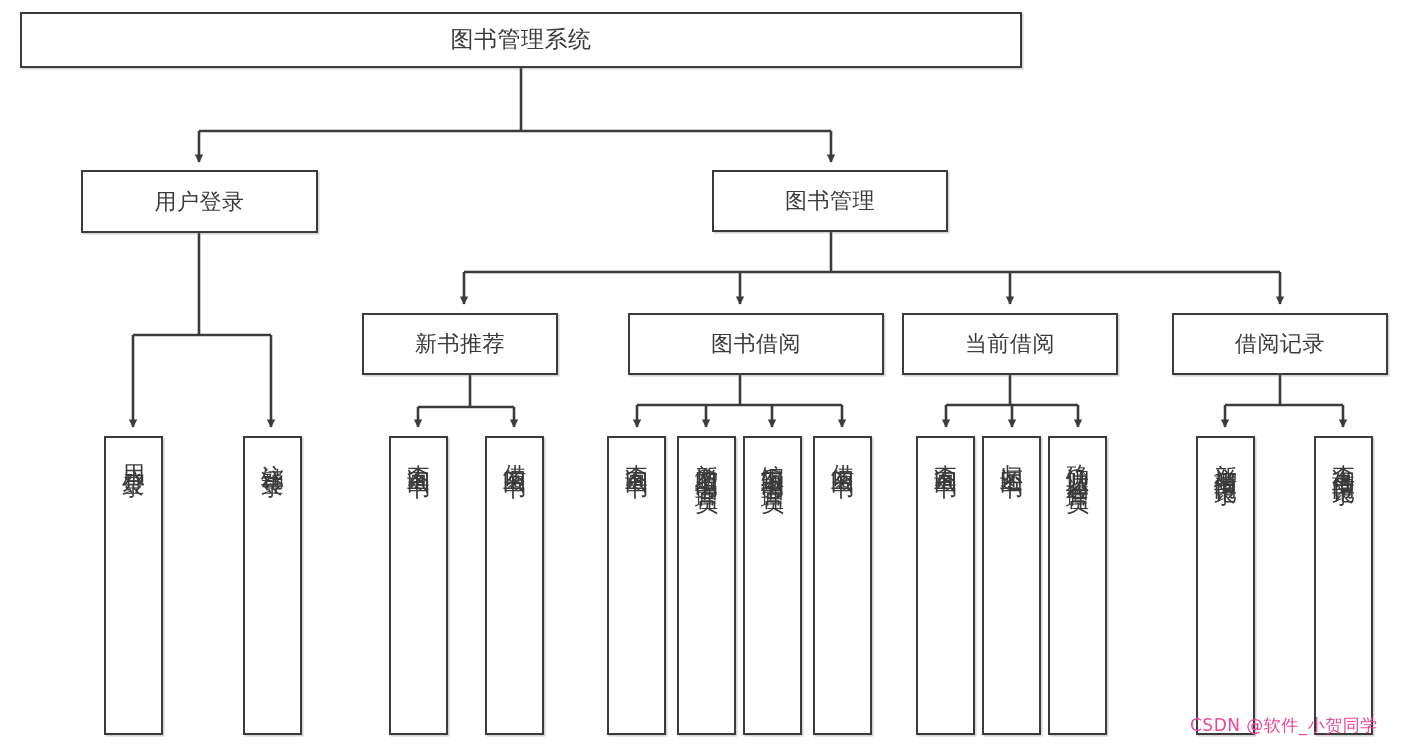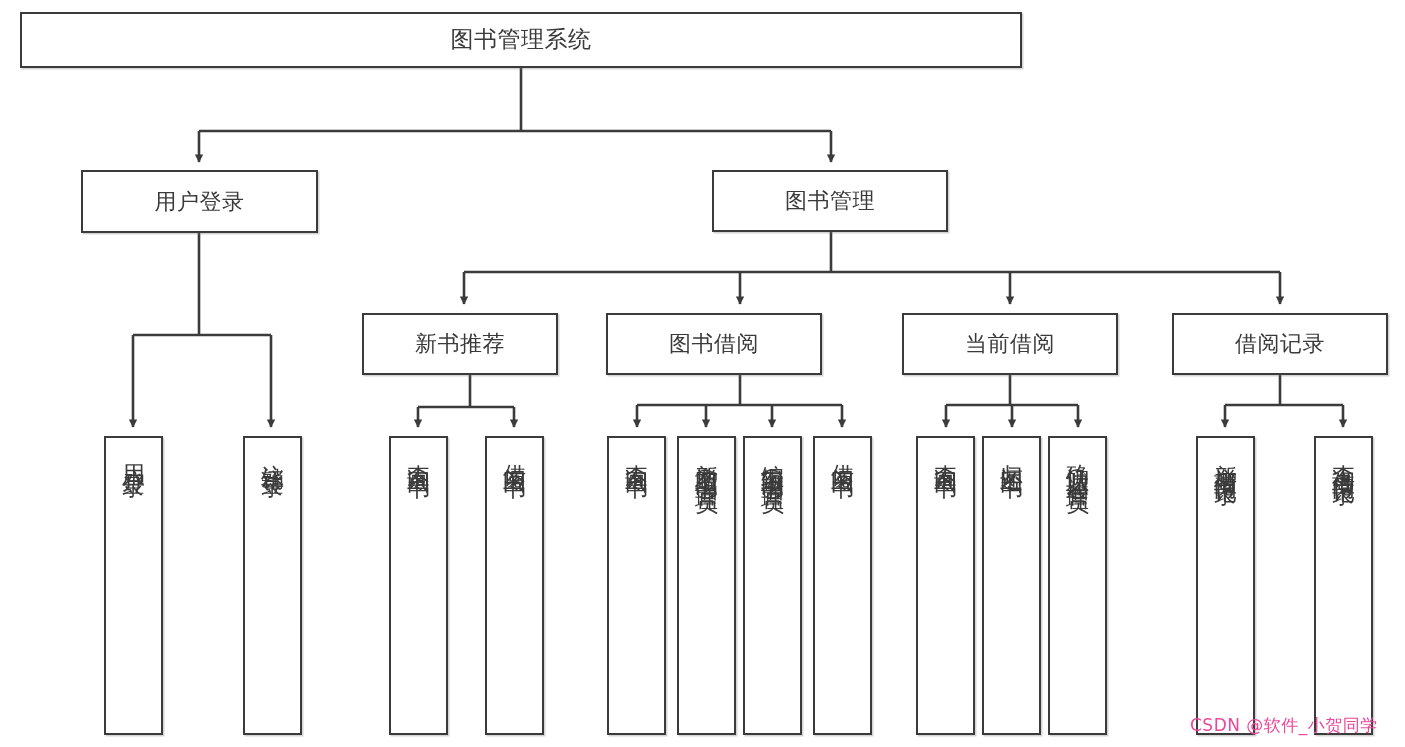--- a/index.html
+++ b/index.html
@@ -123,21 +123,21 @@
   <div class="node h" style="left:81px;top:170px;width:237px;height:63px;">
     <span class="label">用户登录</span>
   </div>
   <div class="node h" style="left:712px;top:170px;width:236px;height:62px;">
     <span class="label">图书管理</span>
   </div>
 
   <div class="node h" style="left:362px;top:313px;width:196px;height:62px;">
     <span class="label">新书推荐</span>
   </div>
-  <div class="node h" style="left:606px;top:313px;width:216px;height:62px;">
+  <div class="node h" style="left:628px;top:313px;width:256px;height:62px;">
     <span class="label">图书借阅</span>
   </div>
   <div class="node h" style="left:1172px;top:313px;width:216px;height:62px;">
     <span class="label">借阅记录</span>
   </div>
   <div class="node h" style="left:902px;top:313px;width:216px;height:62px;">
     <span class="label">当前借阅</span>
   </div>
 
   <div class="node v" style="left:104px;top:436px;width:59px;height:299px;">

